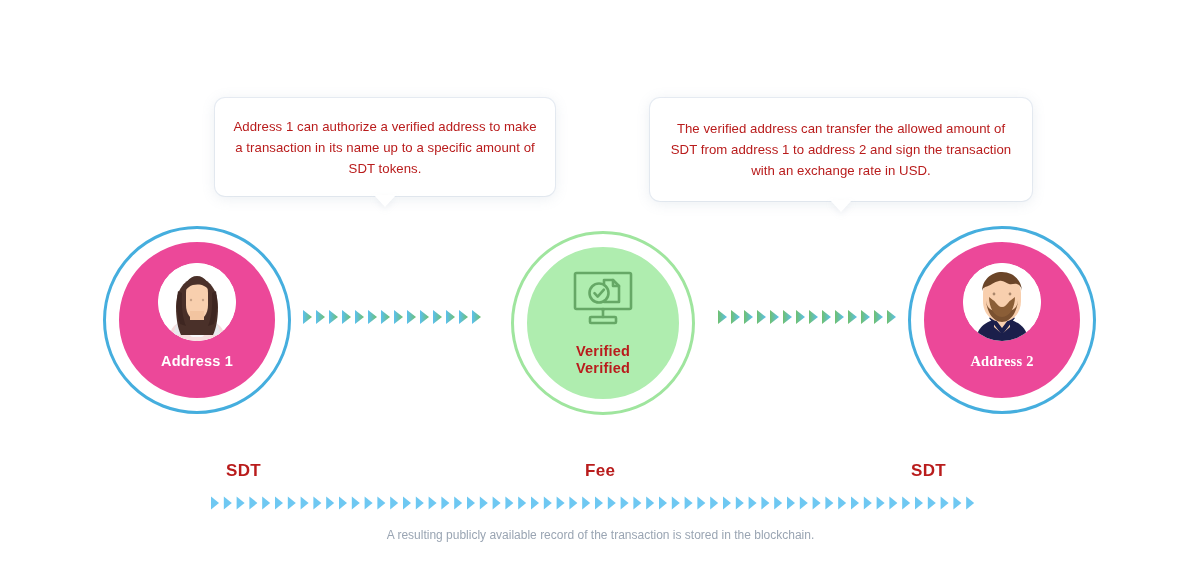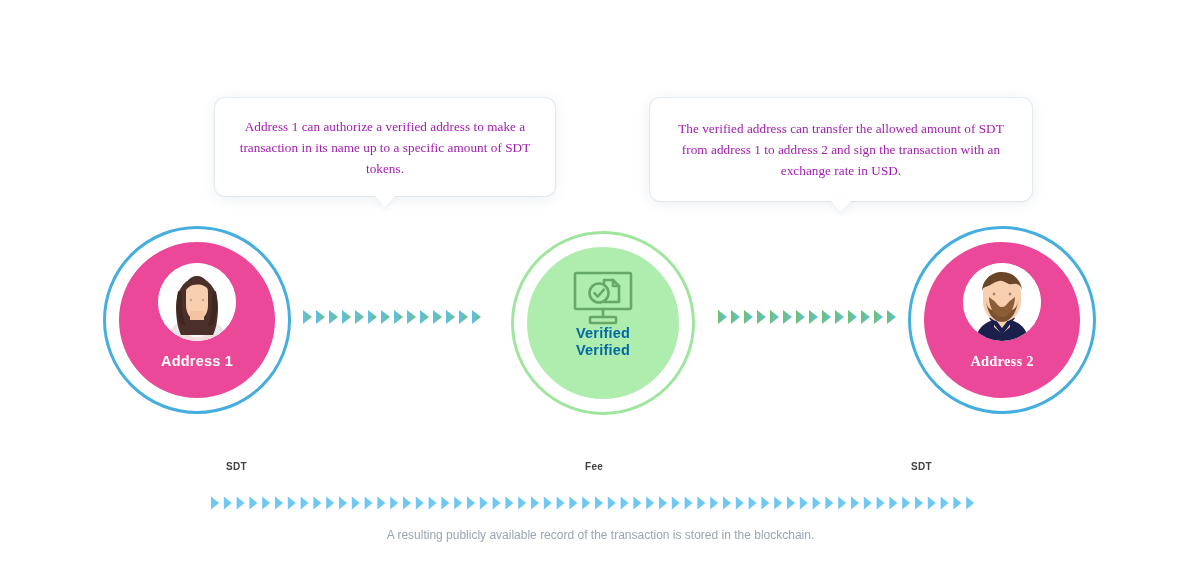--- a/index.html
+++ b/index.html
@@ -21,27 +21,26 @@
     position: absolute;
     background: #ffffff;
     border-radius: 10px;
     box-shadow: 0 2px 14px rgba(120,140,170,0.16), 0 0 0 1px rgba(220,228,238,0.55);
     display: flex;
     align-items: center;
     justify-content: center;
     box-sizing: border-box;
   }
   .callout-text {
-    color: #a21caf;
+    color: #b91c1c;
     font-size: 13.2px;
     line-height: 21px;
     text-align: center;
     padding: 0 16px;
     letter-spacing: 0.05px;
-    font-family: Liberation Serif, serif;
   }
   .callout-tail {
     position: absolute;
     bottom: -11px;
     left: 50%;
     margin-left: -11px;
     width: 0;
     height: 0;
     border-left: 11px solid transparent;
     border-right: 11px solid transparent;
@@ -99,21 +98,21 @@
   .node-label {
     position: absolute;
     width: 100%;
     text-align: center;
     font-size: 14.5px;
     font-weight: 600;
     letter-spacing: 0.2px;
     line-height: 17px;
   }
   .node-blue .node-label  { color: #ffffff; bottom: 28px; }
-  .node-green .node-label { color: #0369a1; bottom: 40px; }
+  .node-green .node-label { color: #b91c1c; bottom: 22px; }
 
   .avatar {
     position: absolute;
     top: 21px;
     left: 50%;
     margin-left: -39px;
     width: 78px;
     height: 78px;
     border-radius: 50%;
     background: #ffffff;
@@ -136,23 +135,23 @@
   }
   .arrow-row svg { display: block; }
 
   #arrows-left   { left: 303px; top: 308px; }
   #arrows-right  { left: 718px; top: 308px; }
   #arrows-bottom { left: 211px; top: 495px; }
 
   
   .axis-label {
     position: absolute;
-    font-size: 10px;
+    font-size: 17px;
     font-weight: 700;
-    color: #404040;
+    color: #b91c1c;
     letter-spacing: 0.3px;
   }
   #label-sdt-left  { left: 226px; top: 461px; }
   #label-fee       { left: 585px; top: 461px; }
   #label-sdt-right { left: 911px; top: 461px; }
 
   #bottom-caption {
     position: absolute;
     left: 0;
     right: 0;

